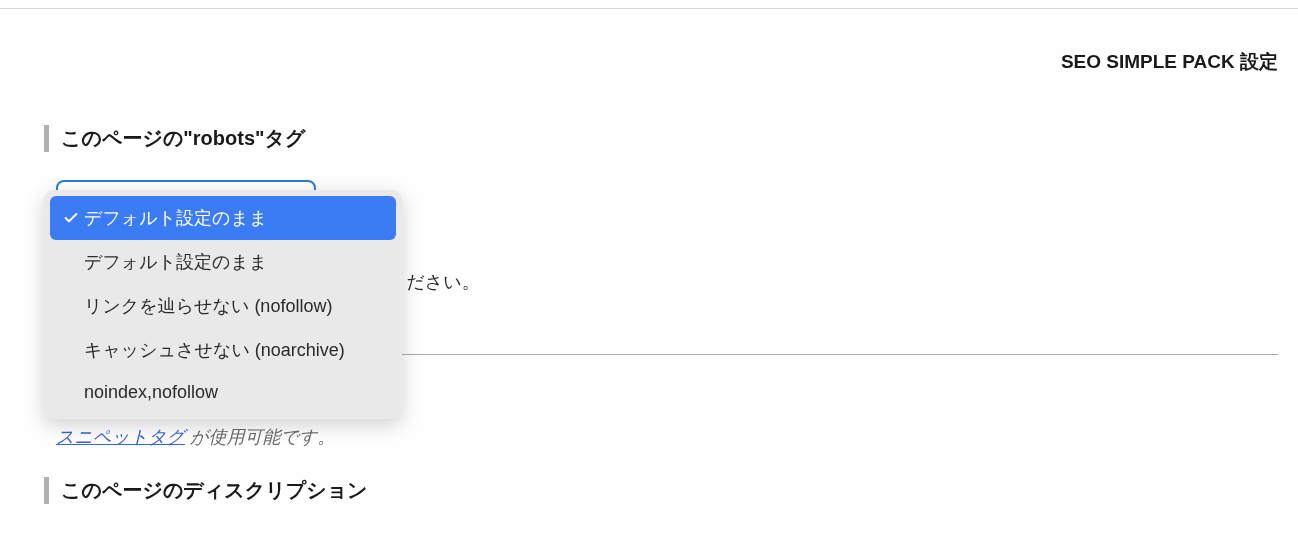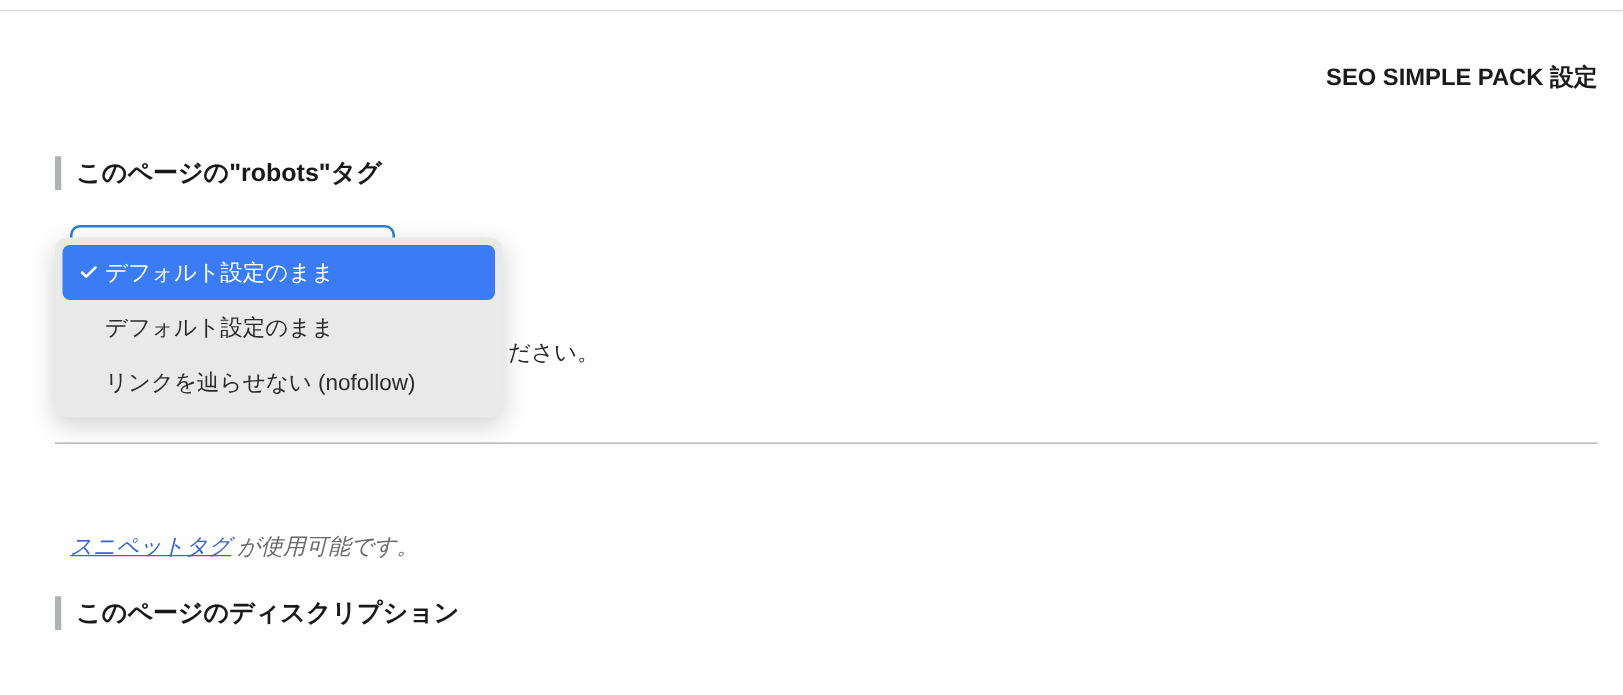--- a/index.html
+++ b/index.html
@@ -152,20 +152,28 @@
         <span class="item-label">デフォルト設定のまま</span>
       </div>
       <div class="dropdown-item">
         <span class="check-icon"></span>
         <span class="item-label">デフォルト設定のまま</span>
       </div>
       <div class="dropdown-item">
         <span class="check-icon"></span>
         <span class="item-label">リンクを辿らせない (nofollow)</span>
       </div>
+      <div class="dropdown-item">
+        <span class="check-icon"></span>
+        <span class="item-label">キャッシュさせない (noarchive)</span>
+      </div>
+      <div class="dropdown-item">
+        <span class="check-icon"></span>
+        <span class="item-label">noindex,nofollow</span>
+      </div>
     </div>
 
     <div class="info-line">
       <a class="info-link">一般設定」の「投稿ページ」タブ</a><span> をご覧ください。</span>
     </div>
   </div>
 
   <hr class="divider">
 
   <div class="snippet-line">

